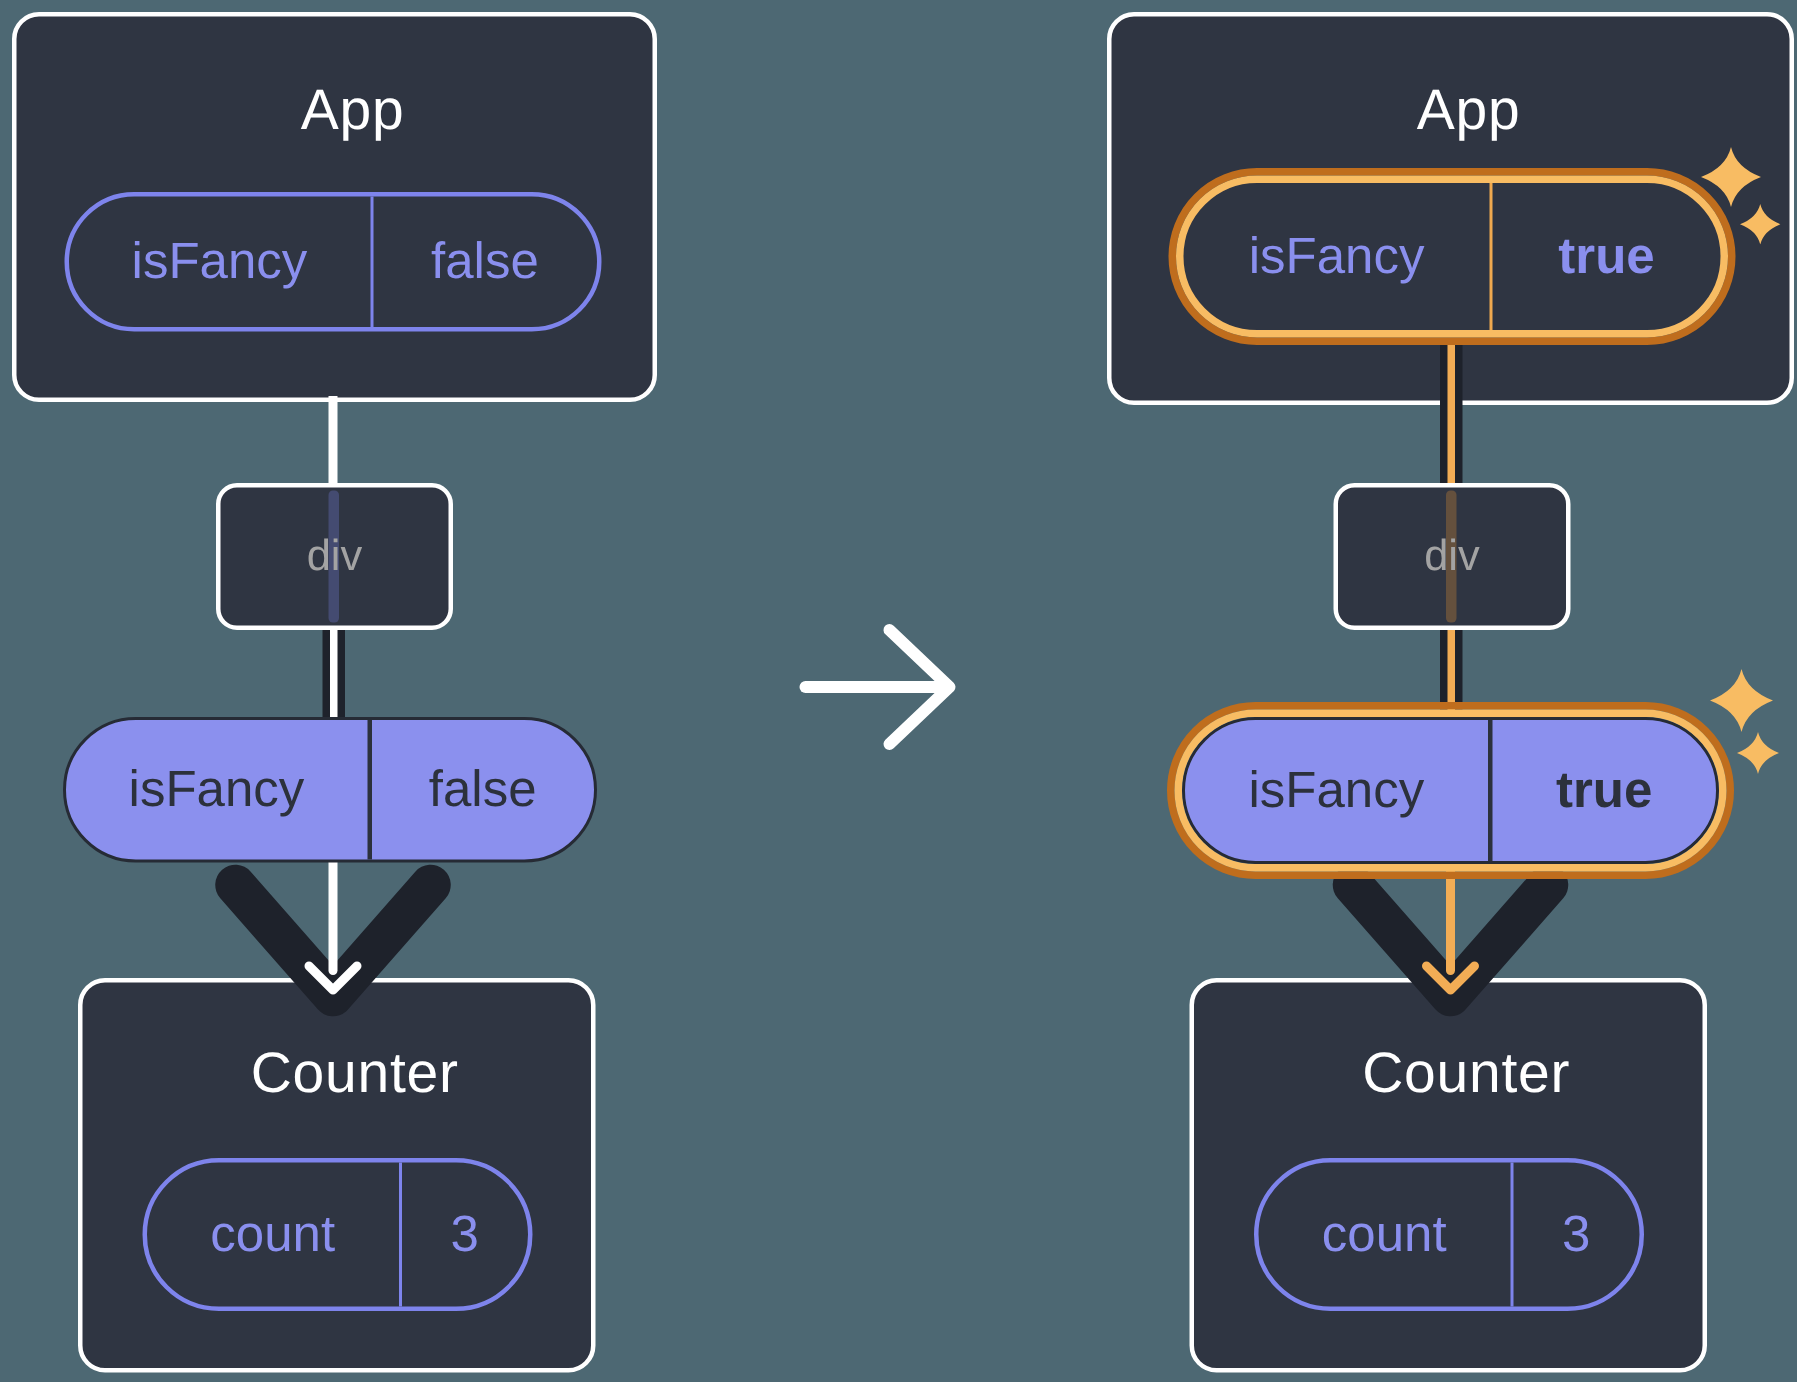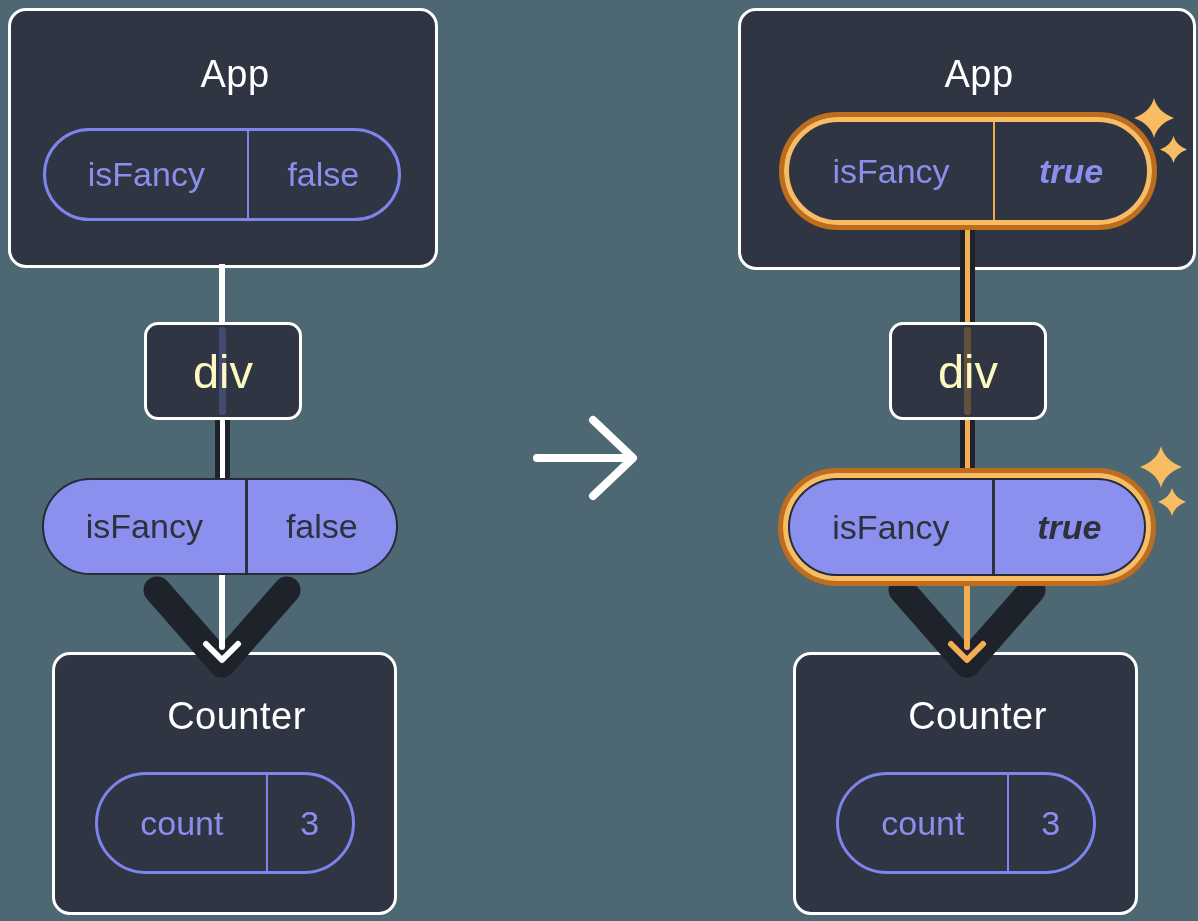--- a/index.html
+++ b/index.html
@@ -14,40 +14,40 @@
     border-radius:18px;box-sizing:border-box;z-index:1;
   }
   .card-title{
     position:absolute;left:12px;width:100%;text-align:center;
     color:#ffffff;font-size:38px;font-weight:500;letter-spacing:.5px;
   }
   .divnode{
     position:absolute;background:#2f3542;border:3px solid #ffffff;
     border-radius:14px;box-sizing:border-box;z-index:3;
     display:flex;align-items:center;justify-content:center;
-    color:#fef9c3;font-size:47px;font-weight:500;
+    color:#a3a3a3;font-size:29px;font-weight:500;
   }
   .div-stripe{position:absolute;top:2px;bottom:2px;width:7px;border-radius:3px;}
   .stripe-purple{background:rgba(126,132,236,0.28);}
   .stripe-orange{background:rgba(214,138,52,0.32);}
   .div-label{position:relative;z-index:2;}
   
   .pill{
     position:absolute;display:flex;box-sizing:border-box;border-radius:999px;
     font-size:34px;align-items:stretch;z-index:3;
   }
   .pill .cell{display:flex;align-items:center;justify-content:center;}
   .pill .cell.name{width:57%;}
   .pill .cell.value{flex:1;}
   .pill-outline{border:3px solid #7e84ec;color:#8a8fee;background:transparent;}
   .pill-outline .cell.name{border-right:2px solid #7e84ec;}
   .pill-outline-count .cell.name{width:66%;}
   .pill-fill{background:#8b90ee;border:2px solid #262b35;color:#2c313c;}
   .pill-fill .cell.name{border-right:3px solid #2c313c;}
-  .bold{font-weight:700;font-style:italic;}
+  .bold{font-weight:700;}
   
   .hl-outer{
     position:absolute;border:5px solid #bf6d1d;border-radius:999px;
     box-sizing:border-box;z-index:4;
   }
   .hl-inner{
     width:100%;height:100%;border:5px solid #f8bc63;border-radius:999px;
     box-sizing:border-box;display:flex;overflow:hidden;
   }
   .hl-pill{

